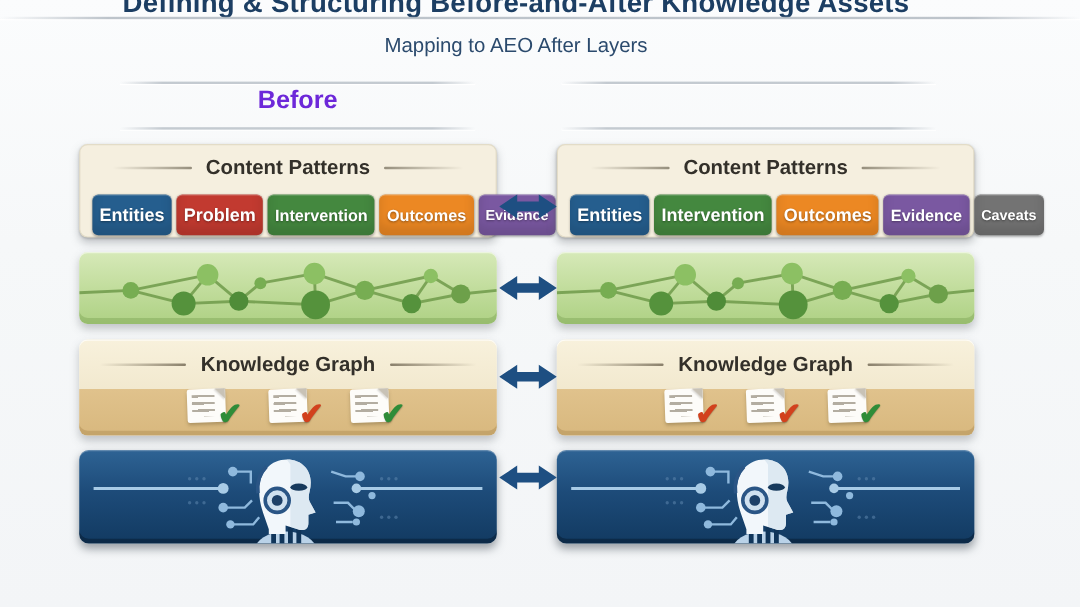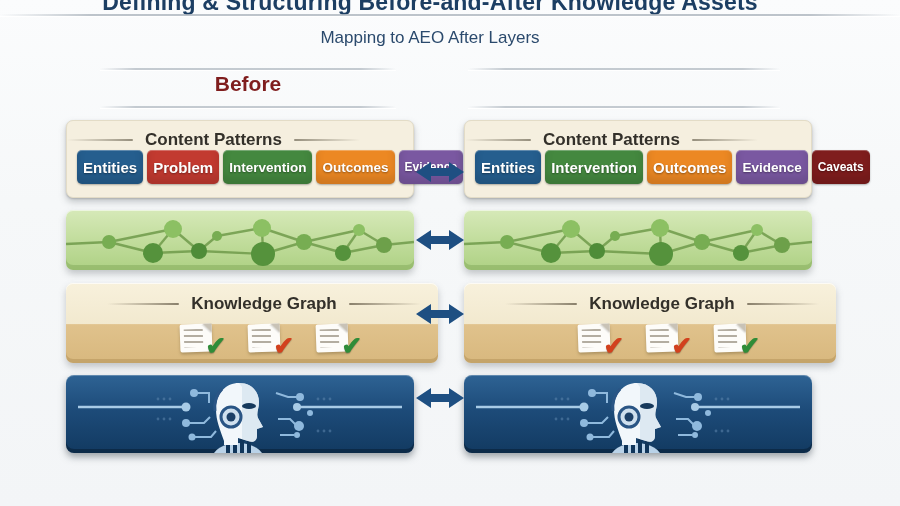--- a/index.html
+++ b/index.html
@@ -30,45 +30,45 @@
   .col-header.after{left:468px;width:312px;}
   .col-header .rule{
     position:absolute;left:0;right:0;height:2px;
     background:linear-gradient(to right,rgba(190,197,204,0),rgba(190,197,204,.9) 12%,rgba(190,197,204,.9) 88%,rgba(190,197,204,0));
     box-shadow:0 1px 0 rgba(255,255,255,.9);
   }
   .col-header .rule.top{top:0;}
   .col-header .rule.bottom{bottom:0;}
   .col-header .label{
     position:absolute;top:4px;left:0;right:0;text-align:center;
-    font-size:21px;font-weight:bold;color:#7f1d1d;
+    font-size:21px;font-weight:bold;color:#6d28d9;
   }
 
   
   .box{
     position:absolute;width:348px;border-radius:7px;
     box-shadow:0 4px 7px rgba(96,102,110,.35),0 1px 2px rgba(0,0,0,.18);
   }
   .col-before{left:66px;}
   .col-after{left:464px;}
 
   
   .box.patterns{
     top:120px;height:78px;background:#f5efdf;border:1px solid #e3dcc7;
     box-sizing:border-box;
   }
   .pattern-title{
-    display:flex;align-items:center;gap:12px;
+    display:flex;align-items:center;justify-content:center;gap:12px;
     margin-top:9px;font-size:17px;font-weight:bold;color:#33302a;
   }
   .pattern-title .deco{width:66px;height:2px;border-radius:1px;}
   .pattern-title .deco.l{background:linear-gradient(to right,rgba(125,118,100,0),rgba(125,118,100,.8));}
   .pattern-title .deco.r{background:linear-gradient(to left,rgba(125,118,100,0),rgba(125,118,100,.8));}
   .tag-row{
-    display:flex;gap:4px;margin:0 10px 0 10px;height:34px;
+    display:flex;gap:4px;margin:12px 10px 0 10px;height:34px;
   }
   .tag{
     flex:1 1 auto;display:flex;align-items:center;justify-content:center;
     border-radius:5px;color:#ffffff;font-weight:bold;font-size:15px;
     text-shadow:0 1px 2px rgba(0,0,0,.4);padding:0 6px;white-space:nowrap;
     box-shadow:inset 0 1px 0 rgba(255,255,255,.28),inset 0 -8px 10px rgba(0,0,0,.12),0 1px 2px rgba(0,0,0,.3);
   }
   .tag.s2{font-size:13.5px;}
   .tag.s3{font-size:12px;}
 
@@ -78,21 +78,20 @@
     background:linear-gradient(180deg,#d6e9b8 0%,#c2dd9d 50%,#aed184 100%);
     box-shadow:0 4px 7px rgba(96,102,110,.35),inset 0 -5px 0 rgba(95,135,55,.28),inset 0 1px 0 rgba(255,255,255,.55);
   }
   .box.network svg{display:block;}
 
   
   .box.knowledge{
     top:283px;height:80px;
     background:linear-gradient(180deg,#f8f1dc 0%,#f2e9cf 51%,#e0c28c 52%,#d8b87e 100%);
     box-shadow:0 4px 7px rgba(96,102,110,.35),inset 0 -4px 0 rgba(160,125,70,.35),inset 0 1px 0 rgba(255,255,255,.7);
-    padding-left:24px;
   }
   .kg-title{
     display:flex;align-items:center;justify-content:center;gap:12px;
     margin-top:11px;font-size:17px;font-weight:bold;color:#33302a;
   }
   .kg-title .deco{width:72px;height:2px;border-radius:1px;}
   .kg-title .deco.l{background:linear-gradient(to right,rgba(110,100,80,0),rgba(110,100,80,.8));}
   .kg-title .deco.r{background:linear-gradient(to left,rgba(110,100,80,0),rgba(110,100,80,.8));}
   .doc-row{display:flex;justify-content:center;gap:36px;margin-top:10px;}
   .doc{position:relative;width:32px;height:28px;transform:rotate(-2deg);}
@@ -167,21 +166,21 @@
     <div class="pattern-title">
       <span class="deco l"></span>
       <span>Content Patterns</span>
       <span class="deco r"></span>
     </div>
     <div class="tag-row">
       <span class="tag" style="background-color: rgb(37, 94, 142);">Entities</span>
       <span class="tag" style="background-color: rgb(68, 136, 63);">Intervention</span>
       <span class="tag" style="background-color: rgb(236, 136, 35);">Outcomes</span>
       <span class="tag s2" style="background-color: rgb(122, 88, 161);">Evidence</span>
-      <span class="tag s3" style="background-color: #7f1d1d;">Caveats</span>
+      <span class="tag s3" style="background-color: #737373;">Caveats</span>
     </div>
   </div>
 
   <div class="box network col-before">
     <svg width="348" height="60" viewBox="0 0 348 60">
       <g stroke="#6f9b4a" stroke-width="2.4" opacity="0.85">
         <line x1="0" y1="34" x2="43" y2="32"></line>
           <line x1="43" y1="32" x2="107" y2="19"></line>
         <line x1="43" y1="32" x2="87" y2="43"></line>
           <line x1="87" y1="43" x2="107" y2="19"></line>

